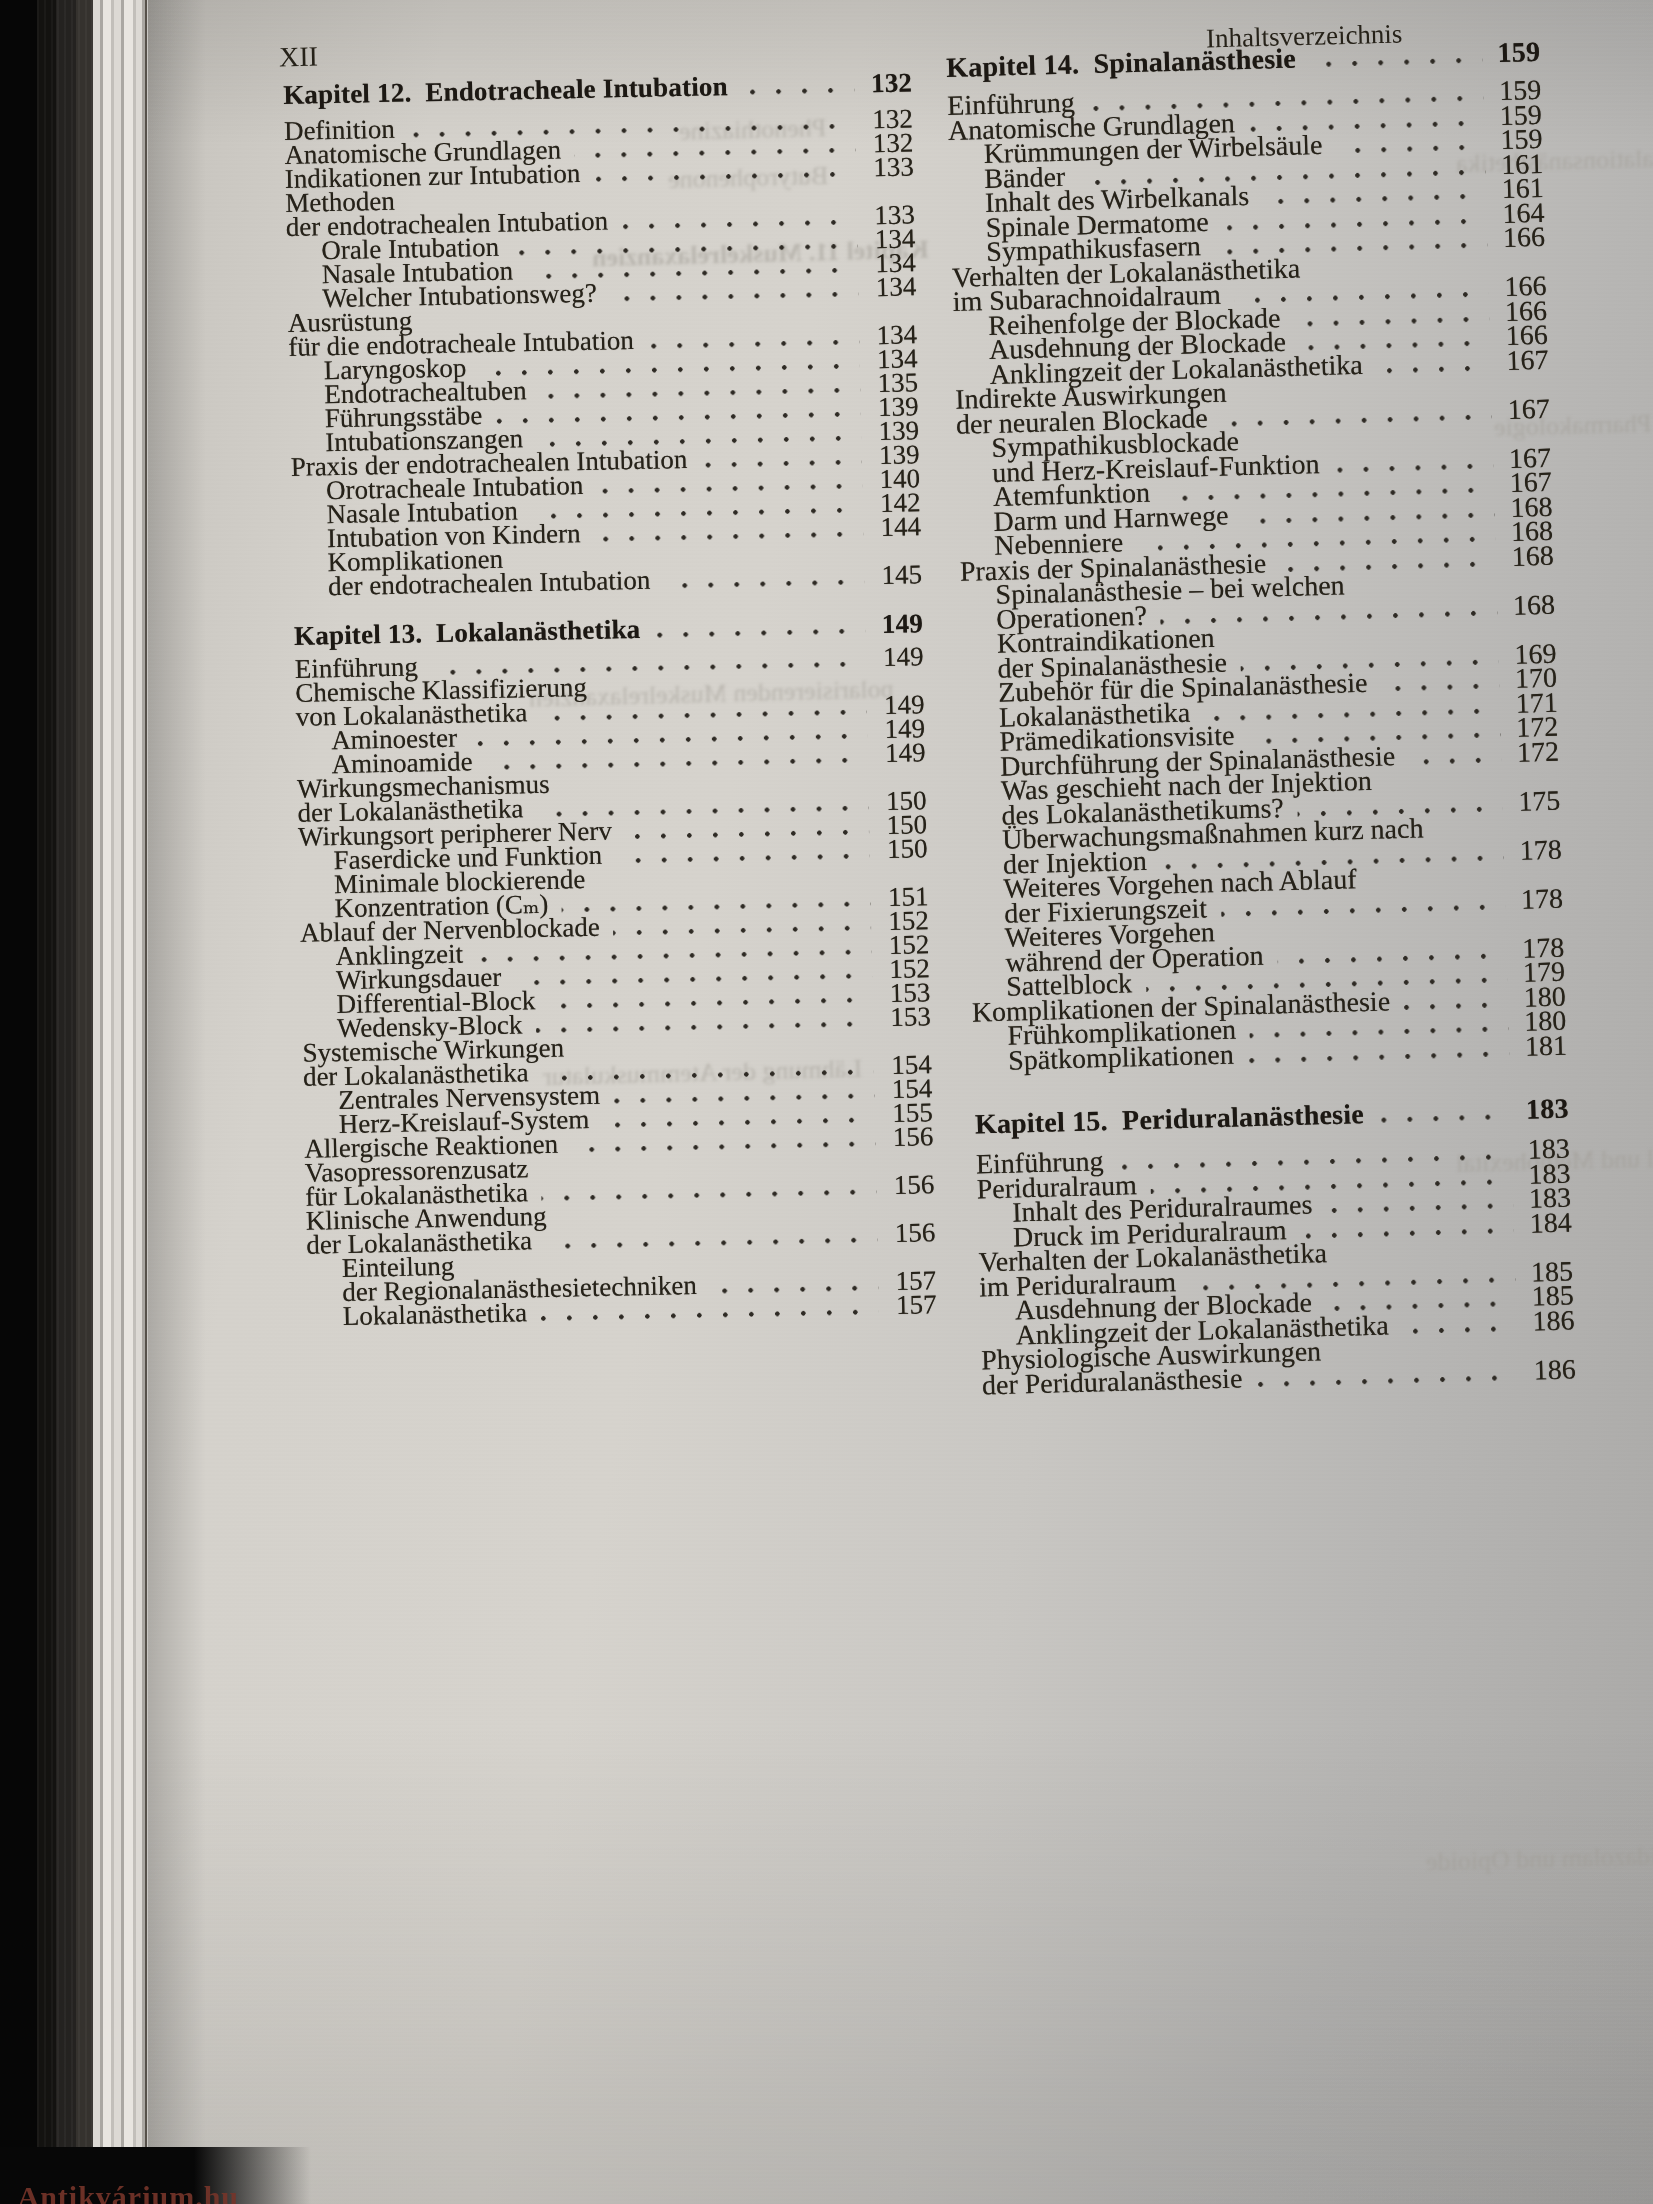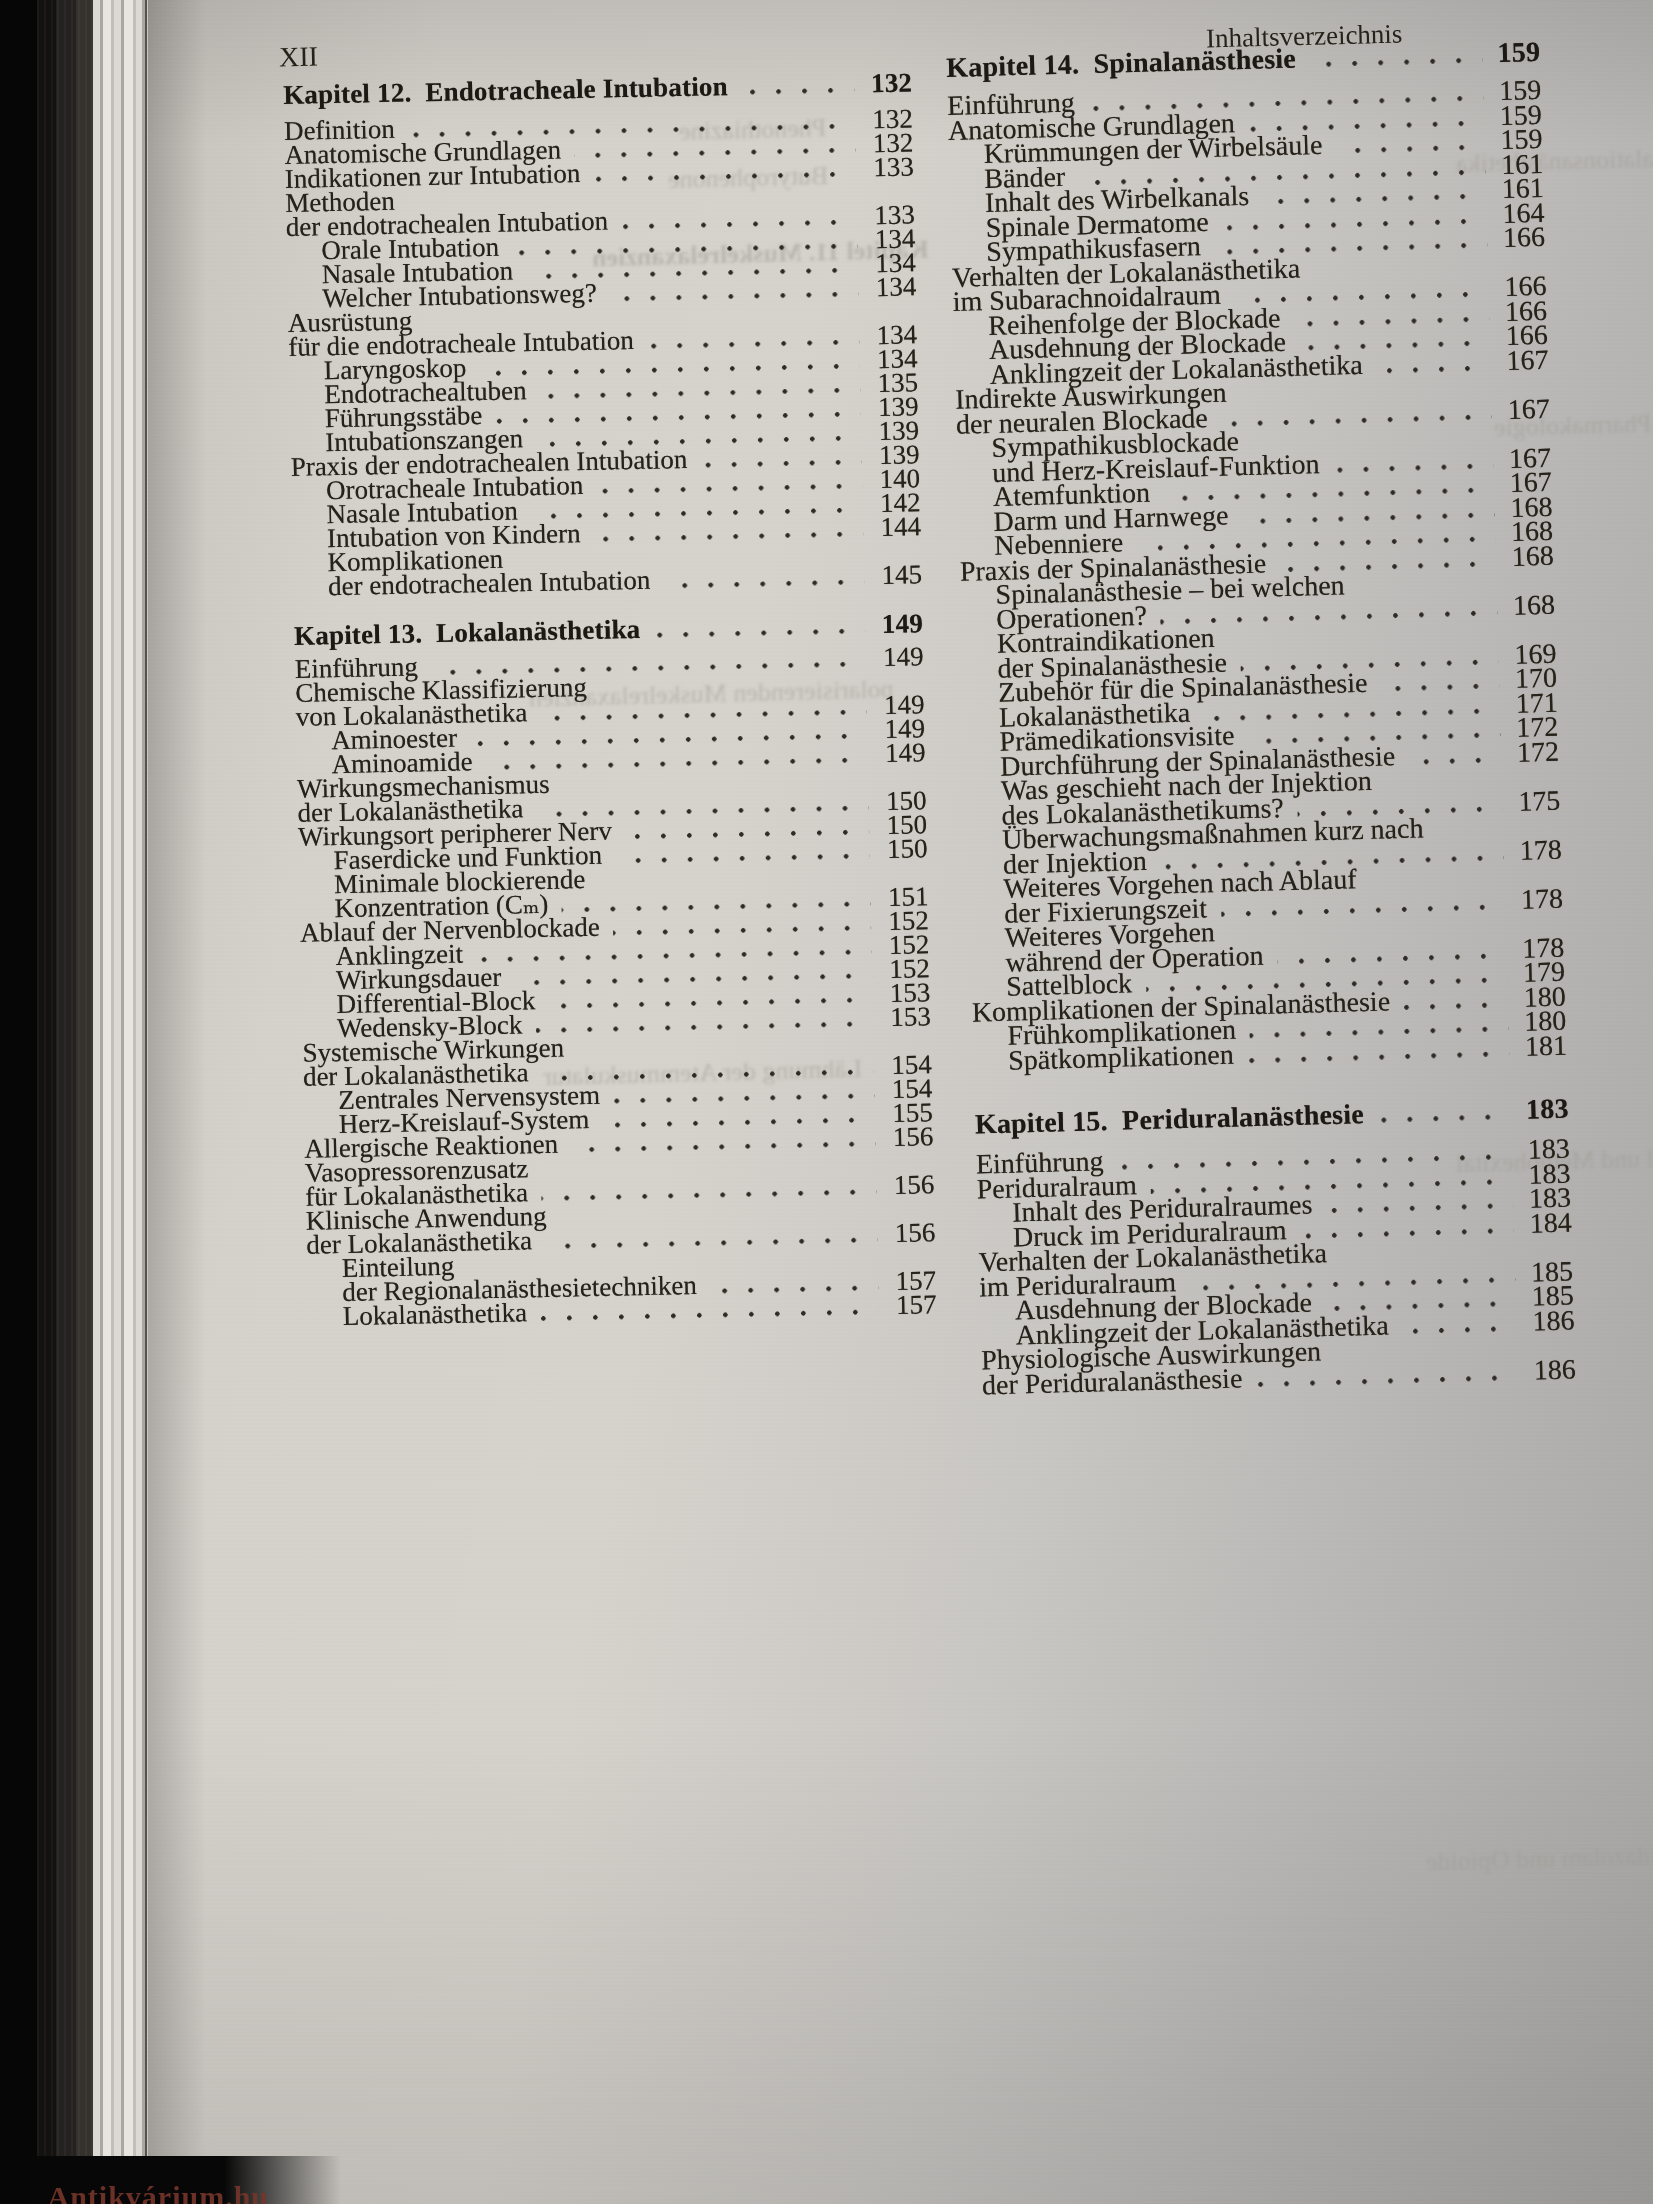--- a/index.html
+++ b/index.html
@@ -18,22 +18,22 @@
   .page-edges{position:absolute;left:93px;top:0;width:52px;height:100%;
     background:repeating-linear-gradient(90deg,#dcd9d4 0 6.8px,#aaa7a2 6.8px 9.7px,#e8e5e0 9.7px 18.4px,#c2bfba 18.4px 21.3px);
     border-right:2.9px solid #56514a;}
   .paper{position:absolute;left:148px;top:0;right:0;bottom:0;
     background:linear-gradient(100deg,#c6c3bd 0%,#d5d2cc 16%,#d6d3cd 38%,#c9c7c3 60%,#b7b6b4 80%,#a8a7a5 100%);}
   .paper::before{content:"";position:absolute;inset:0;
     background:linear-gradient(180deg,rgba(0,0,0,.10) 0,rgba(0,0,0,0) 146px,rgba(0,0,0,0) 78%,rgba(0,0,0,.10) 100%),
                linear-gradient(90deg,rgba(0,0,0,.18) 0,rgba(0,0,0,0) 58px);}
   .paper::after{content:"";position:absolute;inset:0;opacity:.5;
     background:repeating-linear-gradient(0deg,rgba(0,0,0,.012) 0 1.9px,rgba(255,255,255,.012) 1.9px 3.9px);}
-  .bottom-strip{position:absolute;left:0;bottom:0;width:311px;height:49px;
-    background:linear-gradient(90deg,#070707 0 194px,rgba(7,7,7,0) 311px);margin-left:30px;}
+  .bottom-strip{position:absolute;left:0;bottom:0;width:311px;height:58px;
+    background:linear-gradient(90deg,#070707 0 194px,rgba(7,7,7,0) 311px);}
   .watermark{position:absolute;left:17.5px;bottom:-8.7px;font-size:30px;font-weight:bold;
     color:#76352a;letter-spacing:1px;opacity:.9;}
   
   .ghost{position:absolute;color:#9d9991;opacity:.5;filter:blur(1.6px);
     transform:scale(-1,1) rotate(1.5deg);font-size:26px;white-space:nowrap;}
   .ghost.b{font-weight:bold;}
   
   .content{position:absolute;inset:0;filter:blur(0.3px);}
   .corner{position:absolute;left:279px;top:41px;font-size:28px;transform:rotate(-1.2deg);}
   .htitle{position:absolute;left:1206px;top:21.3px;font-size:27px;transform:rotate(-1.4deg);}

